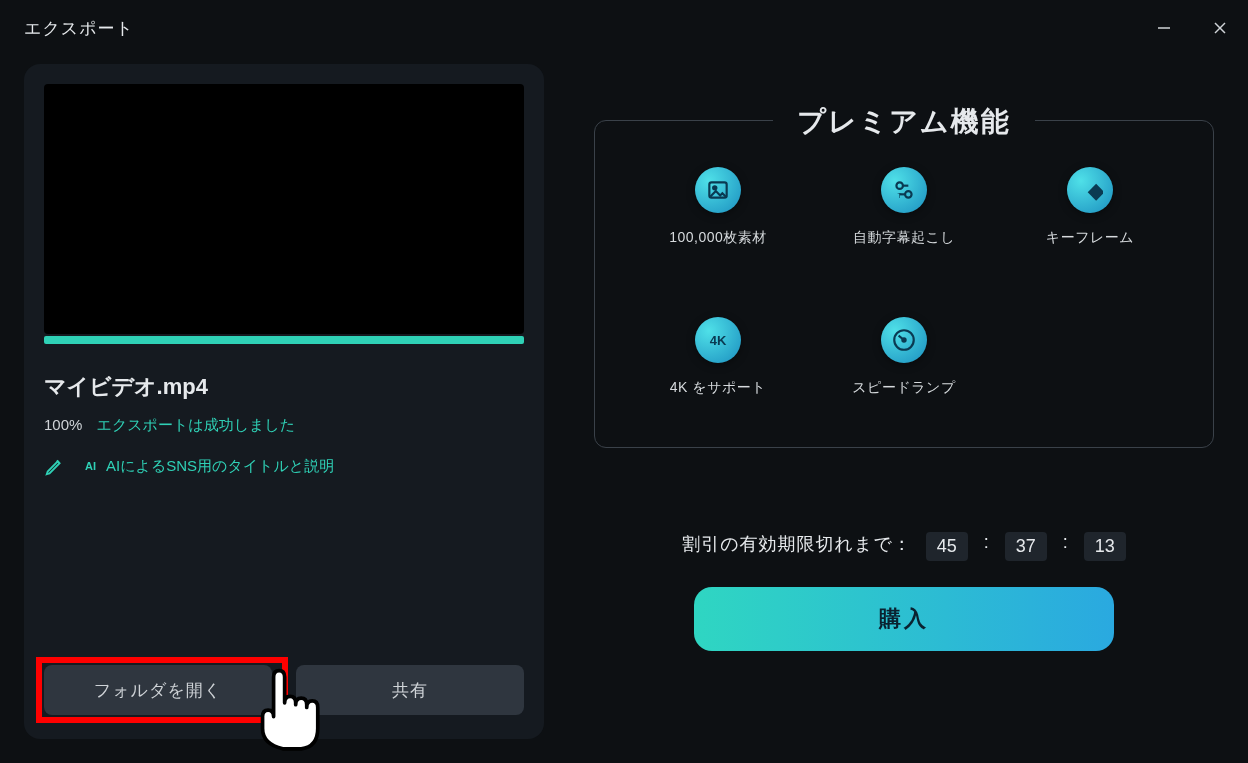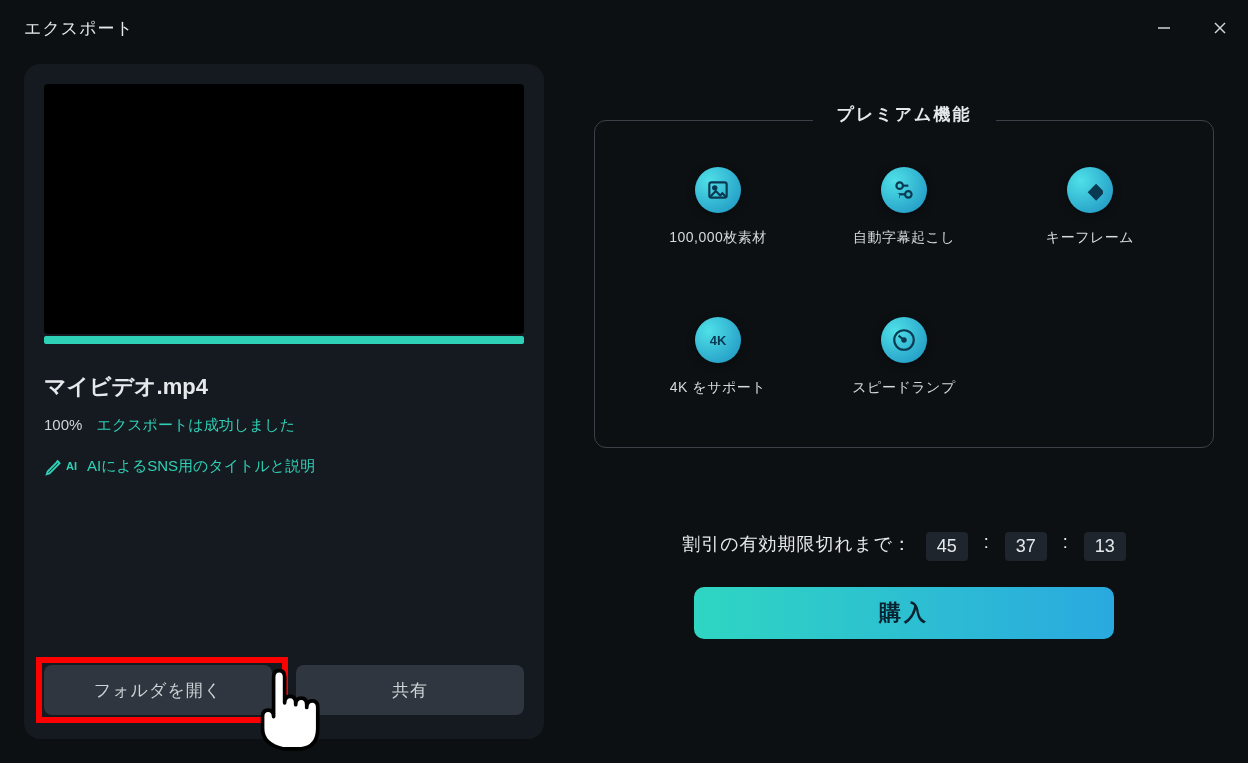--- a/index.html
+++ b/index.html
@@ -27,34 +27,34 @@
 
   .left-spacer { flex: 1; }
   .left-actions { display: flex; gap: 24px; position: relative; }
   .action-btn { flex: 1; height: 50px; background: #2f363f; border: none; border-radius: 8px; color: #cfd3d7; font-size: 17px; font-weight: 500; letter-spacing: 1px; cursor: pointer; }
   .highlight-box { position: absolute; left: -8px; top: -8px; width: 252px; height: 66px; border: 6px solid #ff0000; pointer-events: none; }
 
   
   .right { flex: 1; display: flex; flex-direction: column; align-items: center; padding-top: 56px; }
   .premium-box { width: 620px; border: 1px solid #3a4149; border-radius: 12px; padding: 46px 40px 50px 40px; position: relative; }
   .premium-title-wrap { position: absolute; top: -18px; left: 0; right: 0; display: flex; justify-content: center; }
-  .premium-title { background: #0d1013; padding: 0 24px; font-size: 17px; font-weight: 600; letter-spacing: 2px; }
+  .premium-title { background: #0d1013; padding: 0 24px; font-size: 28px; font-weight: 600; letter-spacing: 2px; }
   .feature-grid { display: grid; grid-template-columns: repeat(3, 1fr); row-gap: 70px; column-gap: 20px; }
   .feature { display: flex; flex-direction: column; align-items: center; gap: 16px; }
   .feature-icon { width: 46px; height: 46px; border-radius: 50%; background: radial-gradient(circle at 30% 30%, #4fe0e8, #1b8fbf); display: flex; align-items: center; justify-content: center; box-shadow: 0 2px 8px rgba(0,0,0,.4); }
   .feature-icon svg { width: 26px; height: 26px; }
   .feature-icon .txt { font-size: 13px; font-weight: 800; color: #0a3a52; }
   .feature-label { font-size: 14px; color: #d6dadd; letter-spacing: .5px; }
 
   .countdown-row { margin-top: 84px; display: flex; align-items: flex-start; gap: 14px; font-size: 18px; }
   .countdown-label { letter-spacing: 1px; }
   .time-box { background: #1f252c; padding: 4px 10px; border-radius: 4px; font-variant-numeric: tabular-nums; min-width: 42px; text-align: center; }
   .colon { padding: 0 2px; }
 
-  .buy-btn { margin-top: 26px; width: 420px; height: 52px; border: none; border-radius: 10px; background: linear-gradient(90deg, #2fd6c2, #2aa9e0); color: #0a2230; font-size: 22px; font-weight: 600; letter-spacing: 3px; cursor: pointer; }
+  .buy-btn { margin-top: 26px; width: 420px; height: 64px; border: none; border-radius: 18px; background: linear-gradient(90deg, #2fd6c2, #2aa9e0); color: #0a2230; font-size: 22px; font-weight: 600; letter-spacing: 3px; cursor: pointer; }
 
   
   .cursor-hand { position: absolute; left: 246px; top: 666px; pointer-events: none; }
   .cursor-hand svg { width: 92px; height: 92px; }
 </style>
 </head>
 <body>
 
 <div class="titlebar">
   <h1>エクスポート</h1>
@@ -76,21 +76,21 @@
 <div class="body">
   <div class="left">
     <div class="preview"></div>
     <div class="progress"></div>
     <div class="filename">マイビデオ.mp4</div>
     <div class="status-row">
       <span class="pct">100%</span>
       <span class="msg">エクスポートは成功しました</span>
     </div>
     <div class="ai-link">
-      <span style="display:flex;align-items:center;gap:0;">
+      <span style="display:flex;align-items:center;gap:19px;">
         <svg viewBox="0 0 24 24" fill="none" stroke="#2fd1b6" stroke-width="2">
             <path d="M3 21l3-1 11-11-2-2L4 18l-1 3z"></path>
             <path d="M14 6l2 2"></path>
           </svg>
         <span class="ai-badge">AI</span>
       </span>
       <span>AIによるSNS用のタイトルと説明</span>
     </div>
     <div class="left-spacer"></div>
     <div class="left-actions">

